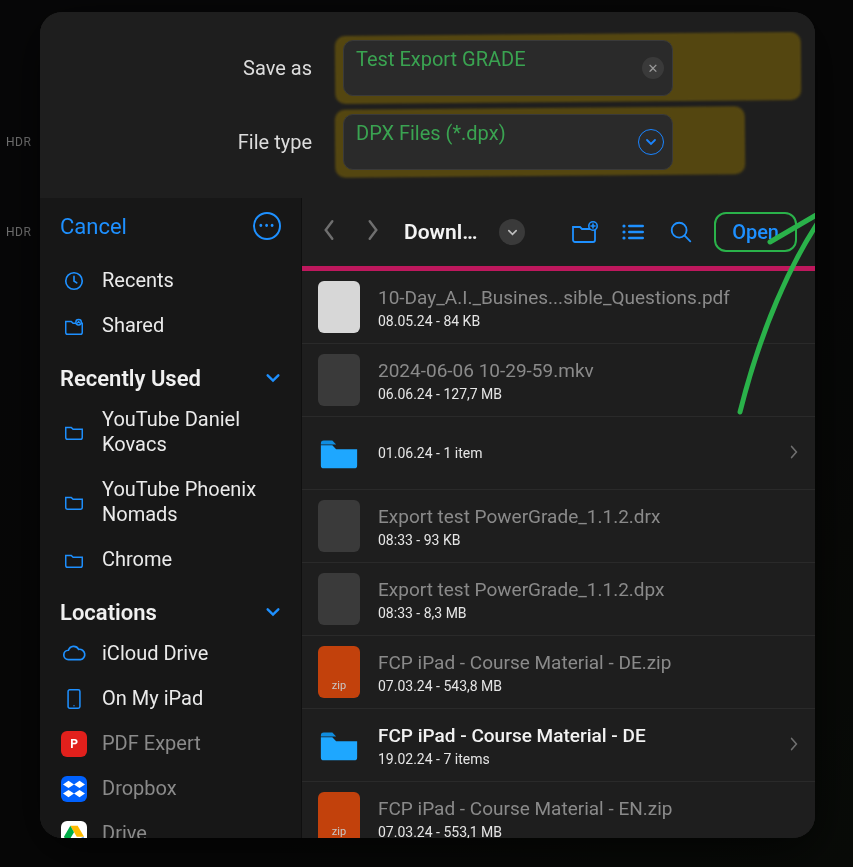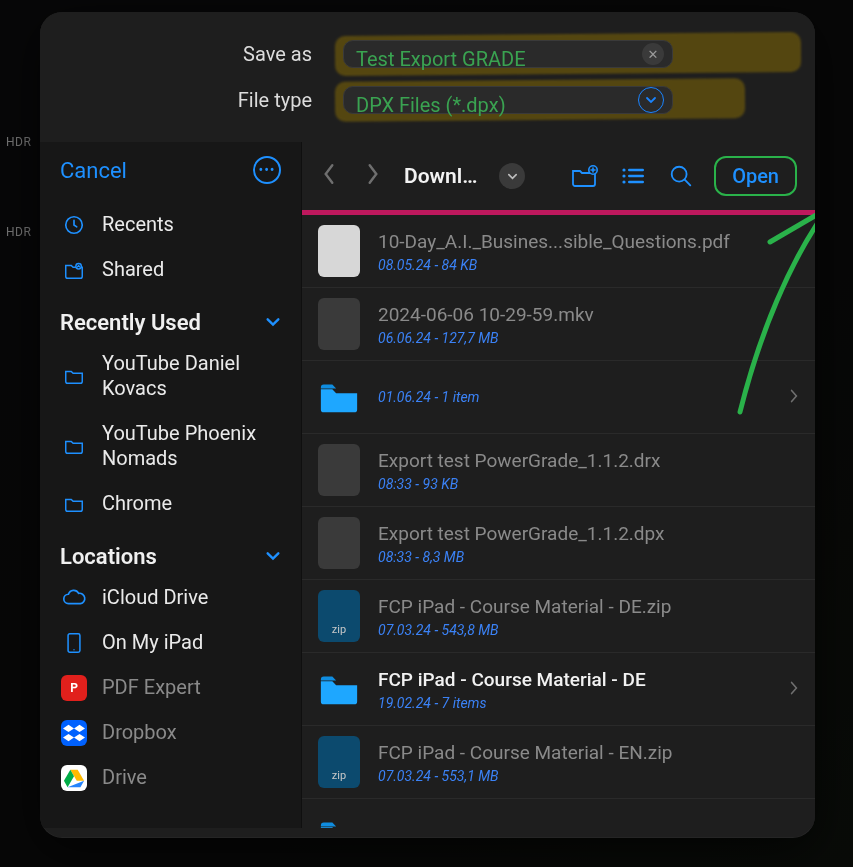--- a/index.html
+++ b/index.html
@@ -13,21 +13,21 @@
     background:#1e1e1e; border-radius:22px; box-shadow:0 12px 50px rgba(0,0,0,.65), 0 0 0 1px rgba(255,255,255,.03) inset;
     overflow:hidden;
   }
 
   
   .form { padding:28px 22px 10px 22px; background:#1e1e1e; }
   .form-row { display:flex; align-items:center; gap:31px; margin-bottom:18px; }
   .form-label { width:250px; text-align:right; color:#dcdcdc; font-size:20px; }
   .field-shell { flex:1; display:flex; align-items:center; position:relative; }
   .text-field {
-    width:330px; height:28px; padding:6px 40px 6px 12px; background:#2a2a2a; border:1px solid #3a3a3a;
+    width:330px; height:56px; padding:6px 40px 6px 12px; background:#2a2a2a; border:1px solid #3a3a3a;
     border-radius:10px; color:#3aa351; font-size:20px; outline:none; position:relative;
   }
   .highlight-wrap { position:relative; }
   .highlight-swipe { position:absolute; left:-8px; right:-8px; top:-6px; bottom:-6px; background:rgba(150,120,0,.45); border-radius:10px; transform:rotate(-0.5deg); filter:blur(1px); z-index:0; }
   .text-field-inner { position:relative; z-index:1; color:#3aa351; font-size:20px; }
   .clear-btn { position:absolute; right:8px; top:50%; transform:translateY(-50%); width:22px; height:22px;
     border-radius:50%; background:#3a3a3a; display:flex; align-items:center; justify-content:center; color:#9a9a9a; font-size:13px; }
   .dropdown-row .field-shell .text-field { padding-right:48px; }
   .chev-btn { position:absolute; right:8px; top:50%; transform:translateY(-50%); width:26px; height:26px;
     display:flex; align-items:center; justify-content:center; color:#1a84ff; border:1.5px solid #1a84ff; border-radius:50%; }
@@ -62,26 +62,26 @@
   .open-btn { border:2px solid #2ab24a; color:#1e90ff; font-size:20px; padding:6px 16px; border-radius:12px; font-weight:500; }
 
   .list { flex:1; overflow:hidden; }
   .row { display:flex; align-items:center; gap:18px; padding:10px 16px; border-bottom:1px solid #2a2a2a; }
   .row:first-child { border-top:5px solid #be185d; }
   .thumb { width:42px; height:52px; border-radius:6px; display:flex; align-items:center; justify-content:center; flex:0 0 42px; }
   .thumb.page { background:#3a3a3a; }
   .thumb.page.white { background:#d7d7d7; }
   .thumb.folder { background:transparent; }
   .folder-svg { width:44px; height:36px; }
-  .thumb.zip { background:#0c4a6e; position:relative; }
+  .thumb.zip { background:#c2410c; position:relative; }
   .zip-tag { position:absolute; bottom:6px; font-size:11px; color:#c8c8c8; }
   .meta { display:flex; flex-direction:column; gap:4px; min-width:0; flex:1; }
   .fname { color:#8a8a8a; font-size:19px; white-space:nowrap; overflow:hidden; text-overflow:ellipsis; }
   .fname.active { color:#f2f2f2; font-weight:500; }
-  .fsub { color:#3b82f6; font-size:14px;font-style:italic; }
+  .fsub { color:#e5e5e5; font-size:14px; }
   .disc { color:#6f6f6f; font-size:20px; }
 
   
   .annot { position:absolute; left:640px; top:170px; width:200px; height:240px; pointer-events:none; }
   .annot svg { width:100%; height:100%; overflow:visible; }
   .annot path { stroke:#2ab24a; stroke-width:5; fill:none; stroke-linecap:round; }
 </style>
 </head>
 <body>
 

